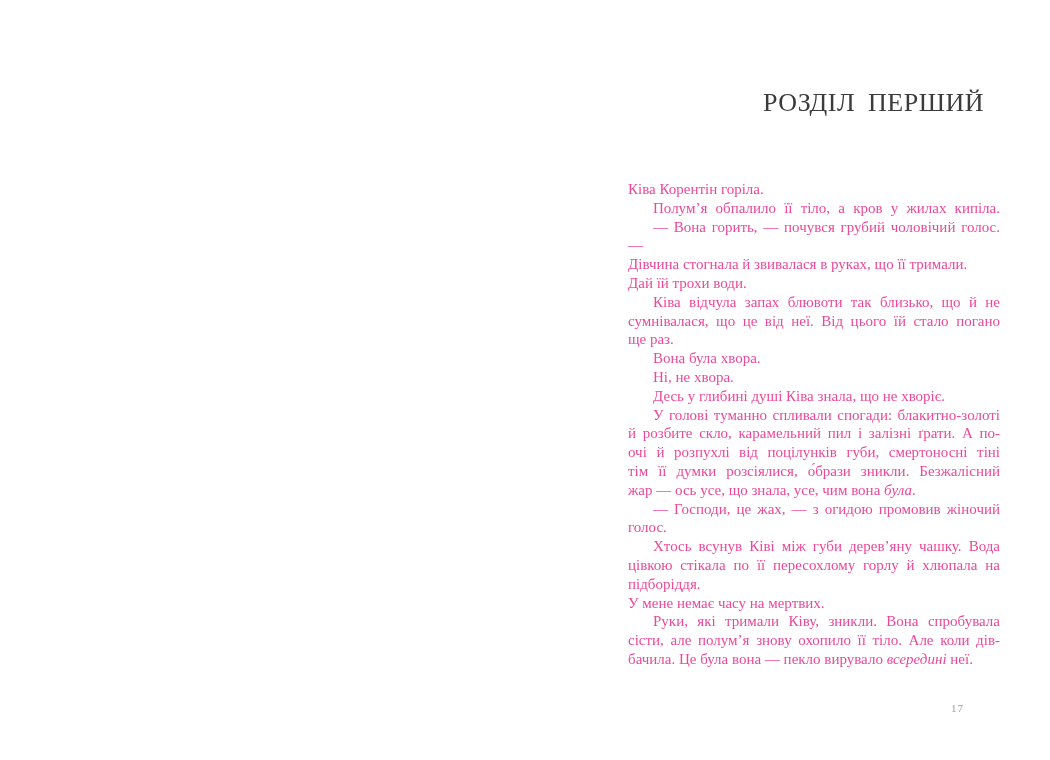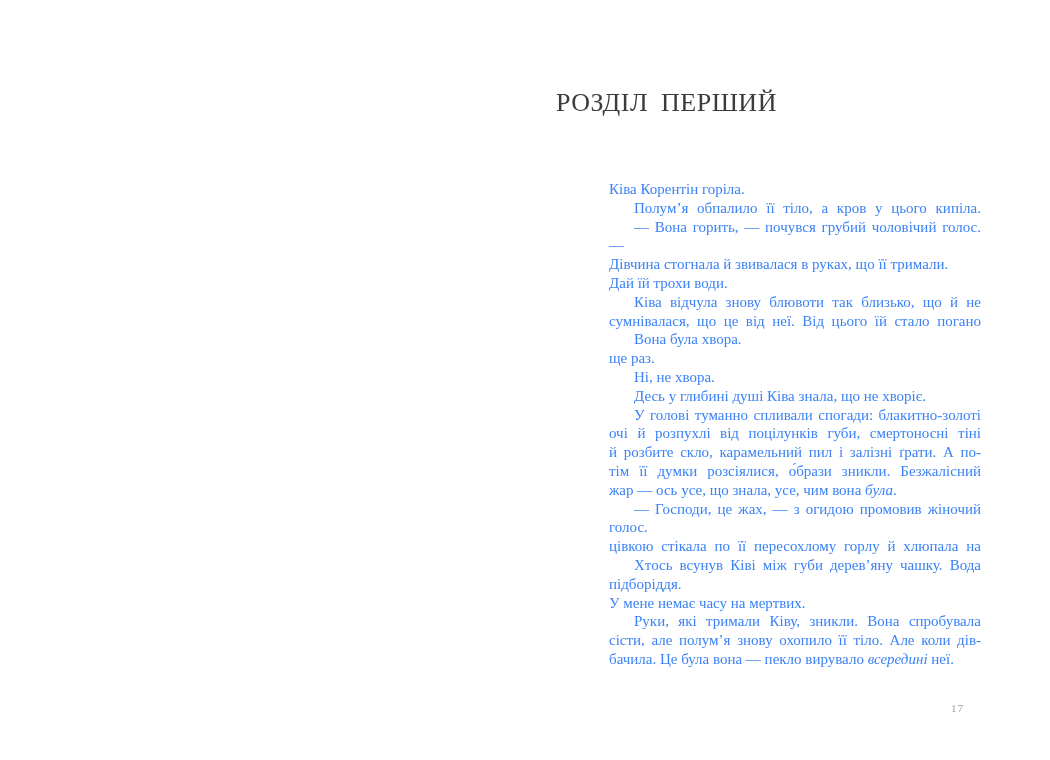--- a/index.html
+++ b/index.html
@@ -12,38 +12,38 @@
   }
   .page {
     position: relative;
     width: 1050px;
     height: 760px;
     background: #ffffff;
     overflow: hidden;
   }
   .chapter-heading {
     position: absolute;
-    left: 556px;
+    left: 612px;
     top: 88px;
     width: 372px;
-    text-align: left;
+    text-align: right;
     font-size: 26px;
     letter-spacing: 0.5px;
     word-spacing: 6px;
     color: #3b3b3b;
     white-space: nowrap;
   }
   .text-block {
     position: absolute;
-    left: 609px;
+    left: 628px;
     top: 180px;
     width: 372px;
     font-size: 15px;
     line-height: 18.8px;
-    color: #3b82f6;
+    color: #ec4899;
     text-align: justify;
   }
   .text-block .line {
     width: 372px;
   }
   .text-block .line.just {
     text-align: justify;
     text-align-last: justify;
   }
   .text-block .line.last {
@@ -67,39 +67,39 @@
   }
 </style>
 </head>
 <body>
 
 <div class="page">
   <div class="chapter-heading">РОЗДІЛ ПЕРШИЙ</div>
 
   <div class="text-block">
       <div class="line last"><span>Ківа Корентін горіла.</span></div>
-      <div class="line just indent"><span>Полум’я обпалило її тіло, а кров у цього кипіла.</span></div>
+      <div class="line just indent"><span>Полум’я обпалило її тіло, а кров у жилах кипіла.</span></div>
       <div class="line just indent"><span>— Вона горить, — почувся грубий чоловічий голос. —</span></div>
       <div class="line last"><span>Дівчина стогнала й звивалася в руках, що її тримали.</span></div>
       <div class="line last"><span>Дай їй трохи води.</span></div>
-      <div class="line just indent"><span>Ківа відчула знову блювоти так близько, що й не</span></div>
+      <div class="line just indent"><span>Ківа відчула запах блювоти так близько, що й не</span></div>
       <div class="line just"><span>сумнівалася, що це від неї. Від цього їй стало погано</span></div>
+      <div class="line last"><span>ще раз.</span></div>
       <div class="line last indent"><span>Вона була хвора.</span></div>
-      <div class="line last"><span>ще раз.</span></div>
       <div class="line last indent"><span>Ні, не хвора.</span></div>
       <div class="line last indent"><span>Десь у глибині душі Ківа знала, що не хворіє.</span></div>
       <div class="line just indent"><span>У голові туманно спливали спогади: блакитно-золоті</span></div>
+      <div class="line just"><span>й розбите скло, карамельний пил і залізні ґрати. А по-</span></div>
       <div class="line just"><span>очі й розпухлі від поцілунків губи, смертоносні тіні</span></div>
-      <div class="line just"><span>й розбите скло, карамельний пил і залізні ґрати. А по-</span></div>
       <div class="line just"><span>тім її думки розсіялися, о́брази зникли. Безжалісний</span></div>
       <div class="line last"><span>жар — ось усе, що знала, усе, чим вона </span><i>була</i><span>.</span></div>
       <div class="line just indent"><span>— Господи, це жах, — з огидою промовив жіночий</span></div>
       <div class="line last"><span>голос.</span></div>
+      <div class="line just indent"><span>Хтось всунув Ківі між губи дерев’яну чашку. Вода</span></div>
       <div class="line just"><span>цівкою стікала по її пересохлому горлу й хлюпала на</span></div>
-      <div class="line just indent"><span>Хтось всунув Ківі між губи дерев’яну чашку. Вода</span></div>
       <div class="line last"><span>підборіддя.</span></div>
       <div class="line last"><span>У мене немає часу на мертвих.</span></div>
       <div class="line just indent"><span>Руки, які тримали Ківу, зникли. Вона спробувала</span></div>
       <div class="line just"><span>сісти, але полум’я знову охопило її тіло. Але коли дів-</span></div>
       <div class="line last"><span>бачила. Це була вона — пекло вирувало </span><i>всередині</i><span> неї.</span></div>
     </div>
 
   <div class="page-number">17</div>
 </div>
 

